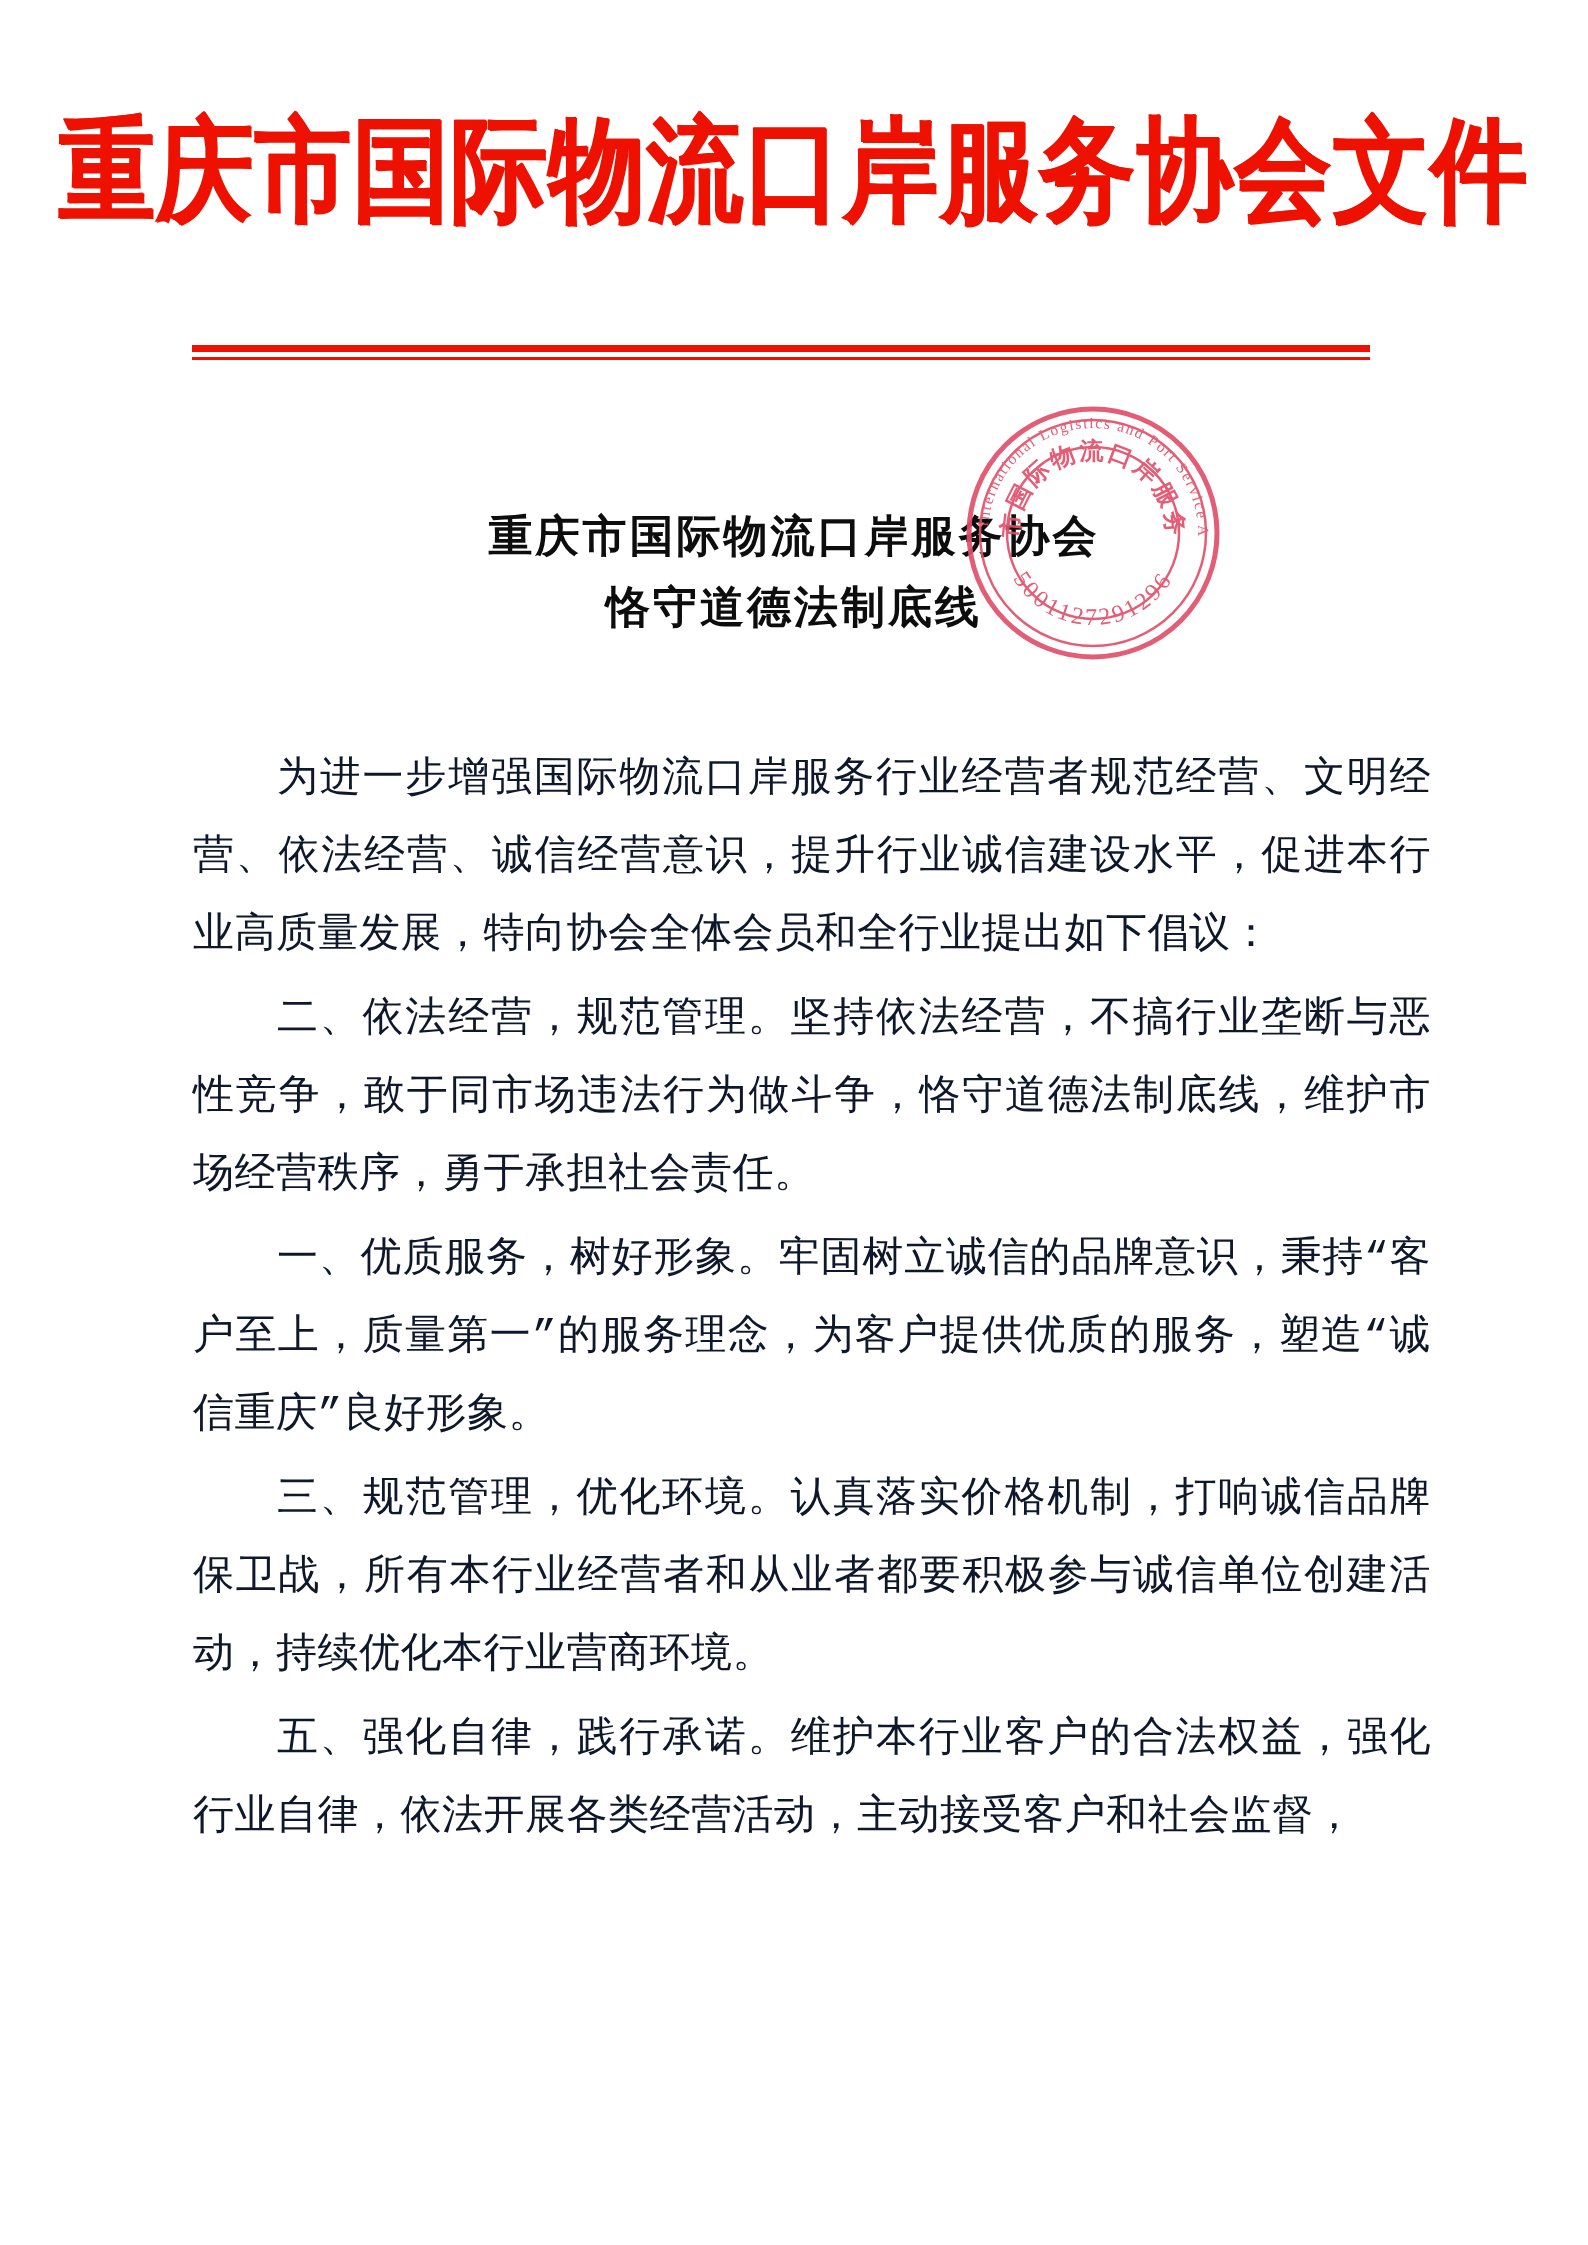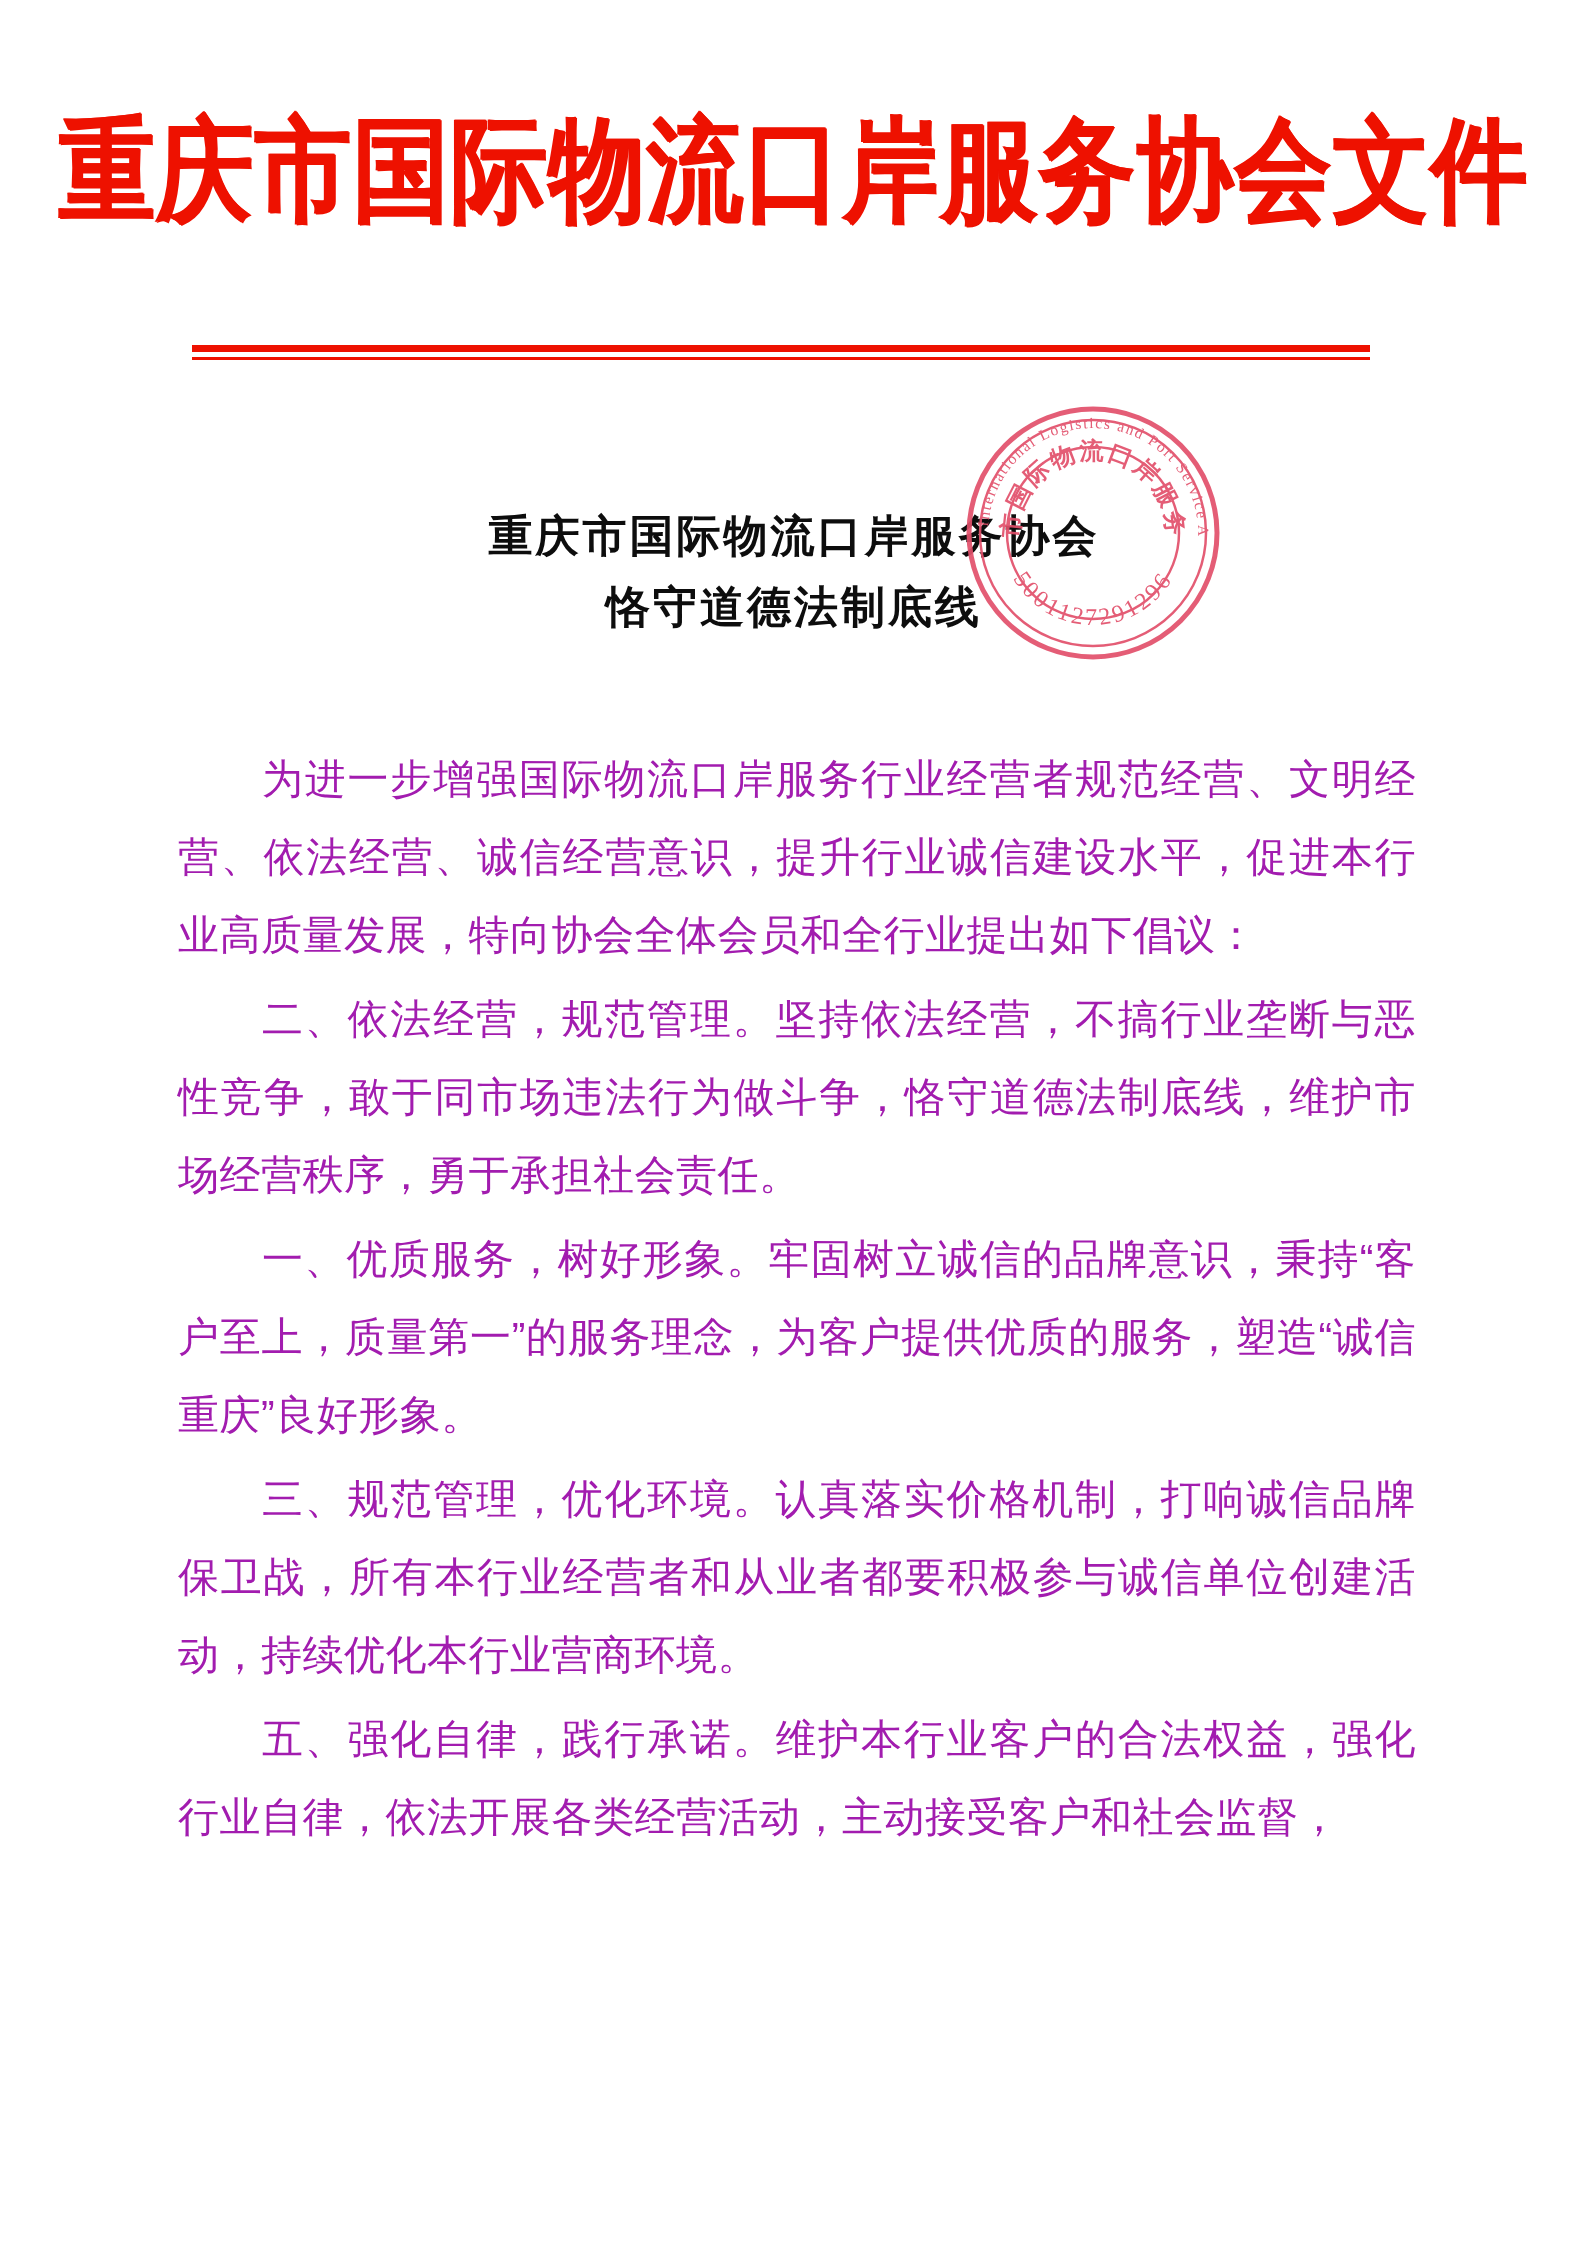--- a/index.html
+++ b/index.html
@@ -84,25 +84,25 @@
     width: 266px;
     height: 266px;
     pointer-events: none;
     opacity: 0.92;
   }
   .seal svg { display: block; }
 
   
   .body-text {
     position: absolute;
-    left: 178px;
+    left: 193px;
     top: 740px;
     width: 1238px;
-    color: #a21caf;
-    font-family: Liberation Sans, sans-serif;
+    color: #0f172a;
+    font-family: Liberation Mono, monospace;
     font-size: 41px;
     line-height: 78px;
     letter-spacing: 0.5px;
     text-align: justify;
     text-justify: inter-ideograph;
   }
   .body-text p {
     margin: 0 0 6px 0;
     text-indent: 84px;
     white-space: normal;

